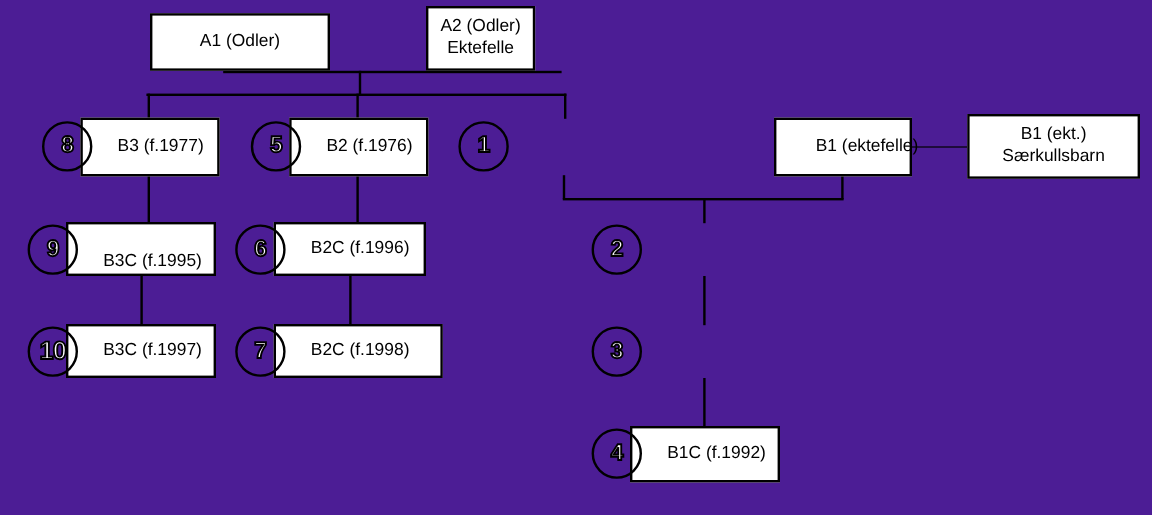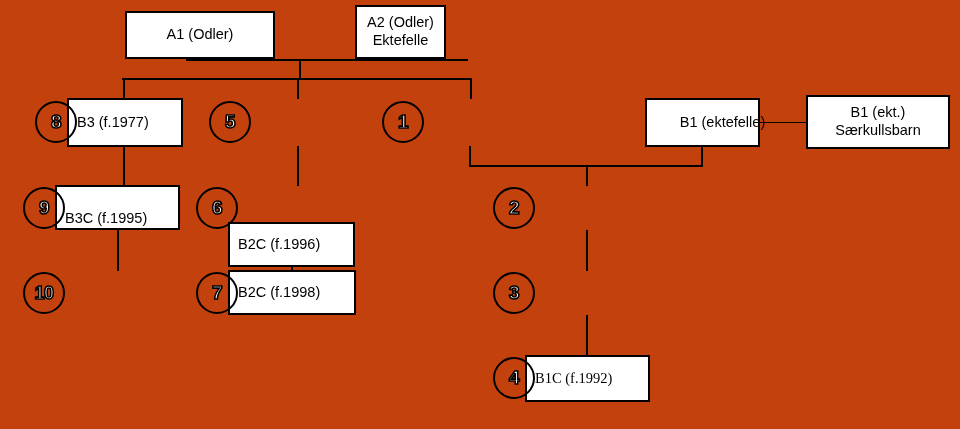--- a/index.html
+++ b/index.html
@@ -7,61 +7,61 @@
     padding: 0;
     background: #ffffff;
   }
   body {
     font-family: "Liberation Sans", sans-serif;
   }
   #canvas {
     position: relative;
     width: 960px;
     height: 429px;
-    background: #c2410c;
+    background: #4c1d95;
     overflow: hidden;
   }
   
   .node {
     position: absolute;
     box-sizing: border-box;
     border: 2px solid #000000;
     background: #ffffff;
     display: flex;
     flex-direction: column;
     align-items: center;
     justify-content: center;
     text-align: center;
     font-size: 14.5px;
     color: #000000;
     line-height: 1.22;
     z-index: 3;
   }
   .node .ln { display: block; white-space: nowrap; }
-  .node.left-pad { padding-left: 8px; }
+  .node.left-pad { padding-left: 29px; }
   .node.left-pad .ln { width: 100%; text-align: left; }
 
   
   .marker {
     position: absolute;
     box-sizing: border-box;
     border: 2px solid #000000;
     border-radius: 50%;
     background: transparent;
     display: flex;
     align-items: center;
     justify-content: center;
     font-size: 19px;
     font-weight: 700;
     color: #ffffff;
     -webkit-text-stroke: 1.6px #000000;
     letter-spacing: -0.5px;
     z-index: 4;
   }
-  .marker.wide { font-size: 18px; }
+  .marker.wide { font-size: 21px; }
 
   
   .hline {
     position: absolute;
     height: 0;
     border-top: 2px solid #000000;
     z-index: 1;
   }
   .vline {
     position: absolute;
@@ -110,51 +110,57 @@
     <span class="ln">A2 (Odler)</span>
     <span class="ln">Ektefelle</span>
   </div>
 
   <div class="marker" style="left:35px; top:101px; width:42px; height:42px;">8</div>
   <div class="node left-pad" style="left:67px; top:98px; width:116px; height:49px;">
     <span class="ln">B3 (f.1977)</span>
   </div>
 
   <div class="marker" style="left:209px; top:101px; width:42px; height:42px;">5</div>
+  <div class="node left-pad" style="left:241px; top:98px; width:116px; height:49px;">
+    <span class="ln">B2 (f.1976)</span>
+  </div>
 
   <div class="marker" style="left:382px; top:101px; width:42px; height:42px;">1</div>
 
   <div class="node" style="left:645px; top:98px; width:115px; height:49px;padding-left:40px;">
     <span class="ln">B1 (ektefelle)</span>
   </div>
 
   <div class="node" style="left:806px; top:95px; width:144px; height:54px;">
     <span class="ln">B1 (ekt.)</span>
     <span class="ln">Særkullsbarn</span>
   </div>
 
   <div class="marker" style="left:23px; top:187px; width:42px; height:42px;">9</div>
   <div class="node left-pad" style="left:55px; top:185px; width:125px; height:45px;justify-content:flex-end;">
     <span class="ln">B3C (f.1995)</span>
   </div>
 
   <div class="marker" style="left:196px; top:187px; width:42px; height:42px;">6</div>
-  <div class="node left-pad" style="left:228px; top:185px; width:127px; height:45px;margin-top:37px;">
+  <div class="node left-pad" style="left:228px; top:185px; width:127px; height:45px;">
     <span class="ln">B2C (f.1996)</span>
   </div>
 
   <div class="marker" style="left:493px; top:187px; width:42px; height:42px;">2</div>
 
   <div class="marker wide" style="left:23px; top:272px; width:42px; height:42px;">10</div>
+  <div class="node left-pad" style="left:55px; top:270px; width:125px; height:45px;">
+    <span class="ln">B3C (f.1997)</span>
+  </div>
 
   <div class="marker" style="left:196px; top:272px; width:42px; height:42px;">7</div>
-  <div class="node left-pad" style="left:228px; top:270px; width:128px; height:45px;">
+  <div class="node left-pad" style="left:228px; top:270px; width:141px; height:45px;">
     <span class="ln">B2C (f.1998)</span>
   </div>
 
   <div class="marker" style="left:493px; top:272px; width:42px; height:42px;">3</div>
 
   <div class="marker" style="left:493px; top:357px; width:42px; height:42px;">4</div>
-  <div class="node left-pad" style="left:525px; top:355px; width:125px; height:47px;font-family:Liberation Serif, serif;">
+  <div class="node left-pad" style="left:525px; top:355px; width:125px; height:47px;">
     <span class="ln">B1C (f.1992)</span>
   </div>
 
 </div>
 
 </body></html>

